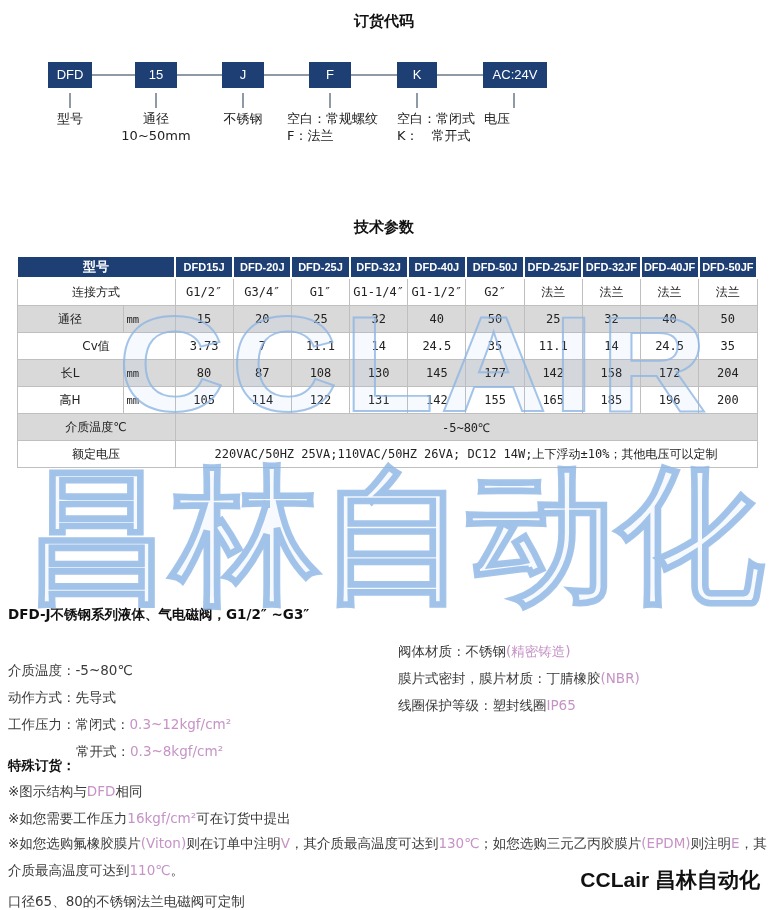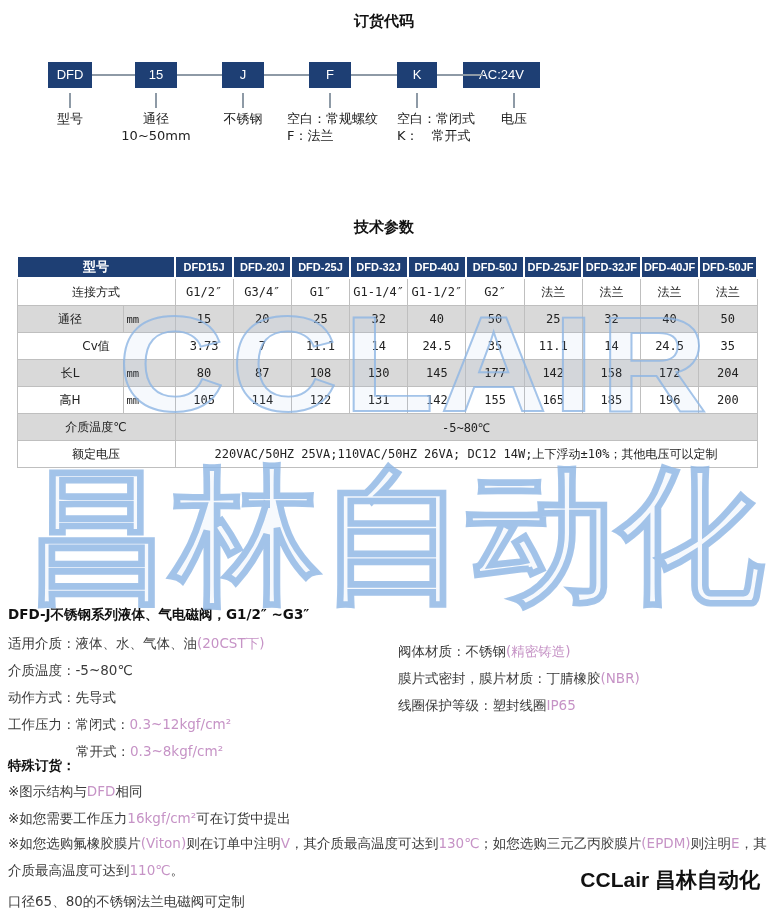--- a/index.html
+++ b/index.html
@@ -59,21 +59,21 @@
 
 <div id="page">
 
   <div class="section-title" style="top:12px">订货代码</div>
 
   <div class="codebox" style="left:48px;width:44px">DFD</div>
   <div class="codebox" style="left:135px;width:42px">15</div>
   <div class="codebox" style="left:222px;width:42px">J</div>
   <div class="codebox" style="left:309px;width:42px">F</div>
   <div class="codebox" style="left:397px;width:40px">K</div>
-  <div class="codebox" style="left:463px;width:77px">AC:24V</div>
+  <div class="codebox" style="left:483px;width:64px">AC:24V</div>
 
   <div class="connector" style="left:92px;width:43px"></div>
   <div class="connector" style="left:177px;width:45px"></div>
   <div class="connector" style="left:264px;width:45px"></div>
   <div class="connector" style="left:351px;width:46px"></div>
   <div class="connector" style="left:437px;width:46px"></div>
 
   <div class="tick" style="left:69px"></div>
   <div class="tick" style="left:155px"></div>
   <div class="tick" style="left:242px"></div>
@@ -82,21 +82,21 @@
   <div class="tick" style="left:513px"></div>
 
   <div class="codelabel" style="left:40px;width:60px;text-align:center">型号</div>
   <div class="codelabel" style="left:106px;width:100px;text-align:center">通径
 10~50mm</div>
   <div class="codelabel" style="left:203px;width:80px;text-align:center">不锈钢</div>
   <div class="codelabel" style="left:287px;width:140px">空白：常规螺纹
 F：法兰</div>
   <div class="codelabel" style="left:397px;width:130px">空白：常闭式
 K：　常开式</div>
-  <div class="codelabel" style="left:484px;width:60px;text-align:center">电压</div>
+  <div class="codelabel" style="left:484px;width:60px;">电压</div>
 
   <div class="section-title" style="top:218px">技术参数</div>
 
   <table class="spec">
     <colgroup>
       <col style="width:106px">
         <col style="width:52px">
       <col>
         <col>
         <col>
@@ -200,21 +200,20 @@
           <td class="lab" colspan="2">额定电压</td>
           <td colspan="10" class="spanval">220VAC/50HZ 25VA;110VAC/50HZ 26VA; DC12 14W;上下浮动±10%；其他电压可以定制</td>
         </tr>
       </tbody>
   </table>
 
   <div class="wm wm-latin">CCLAIR</div>
   <div class="wm wm-cjk">昌林自动化</div>
 
   <div class="textline bold" style="left:8px;top:604px"><span>DFD-J不锈钢系列液体、气电磁阀，G1/2″ ~G3″</span></div>
-  <div class="textline" style="left:8px;top:633px"><span>适用介质：液体、水、气体、油</span><span class="accent">(20CST下)</span></div>
   <div class="textline" style="left:8px;top:660px"><span>介质温度：-5~80℃</span></div>
   <div class="textline" style="left:8px;top:687px"><span>动作方式：先导式</span></div>
   <div class="textline" style="left:8px;top:714px"><span>工作压力：常闭式：</span><span class="accent">0.3~12kgf/cm²</span></div>
   <div class="textline" style="left:76px;top:741px"><span>常开式：</span><span class="accent">0.3~8kgf/cm²</span></div>
 
   <div class="textline" style="left:398px;top:641px"><span>阀体材质：不锈钢</span><span class="accent">(精密铸造)</span></div>
   <div class="textline" style="left:398px;top:668px"><span>膜片式密封，膜片材质：丁腈橡胶</span><span class="accent">(NBR)</span></div>
   <div class="textline" style="left:398px;top:695px"><span>线圈保护等级：塑封线圈</span><span class="accent">IP65</span></div>
 
   <div class="textline bold" style="left:8px;top:755px"><span>特殊订货：</span></div>

